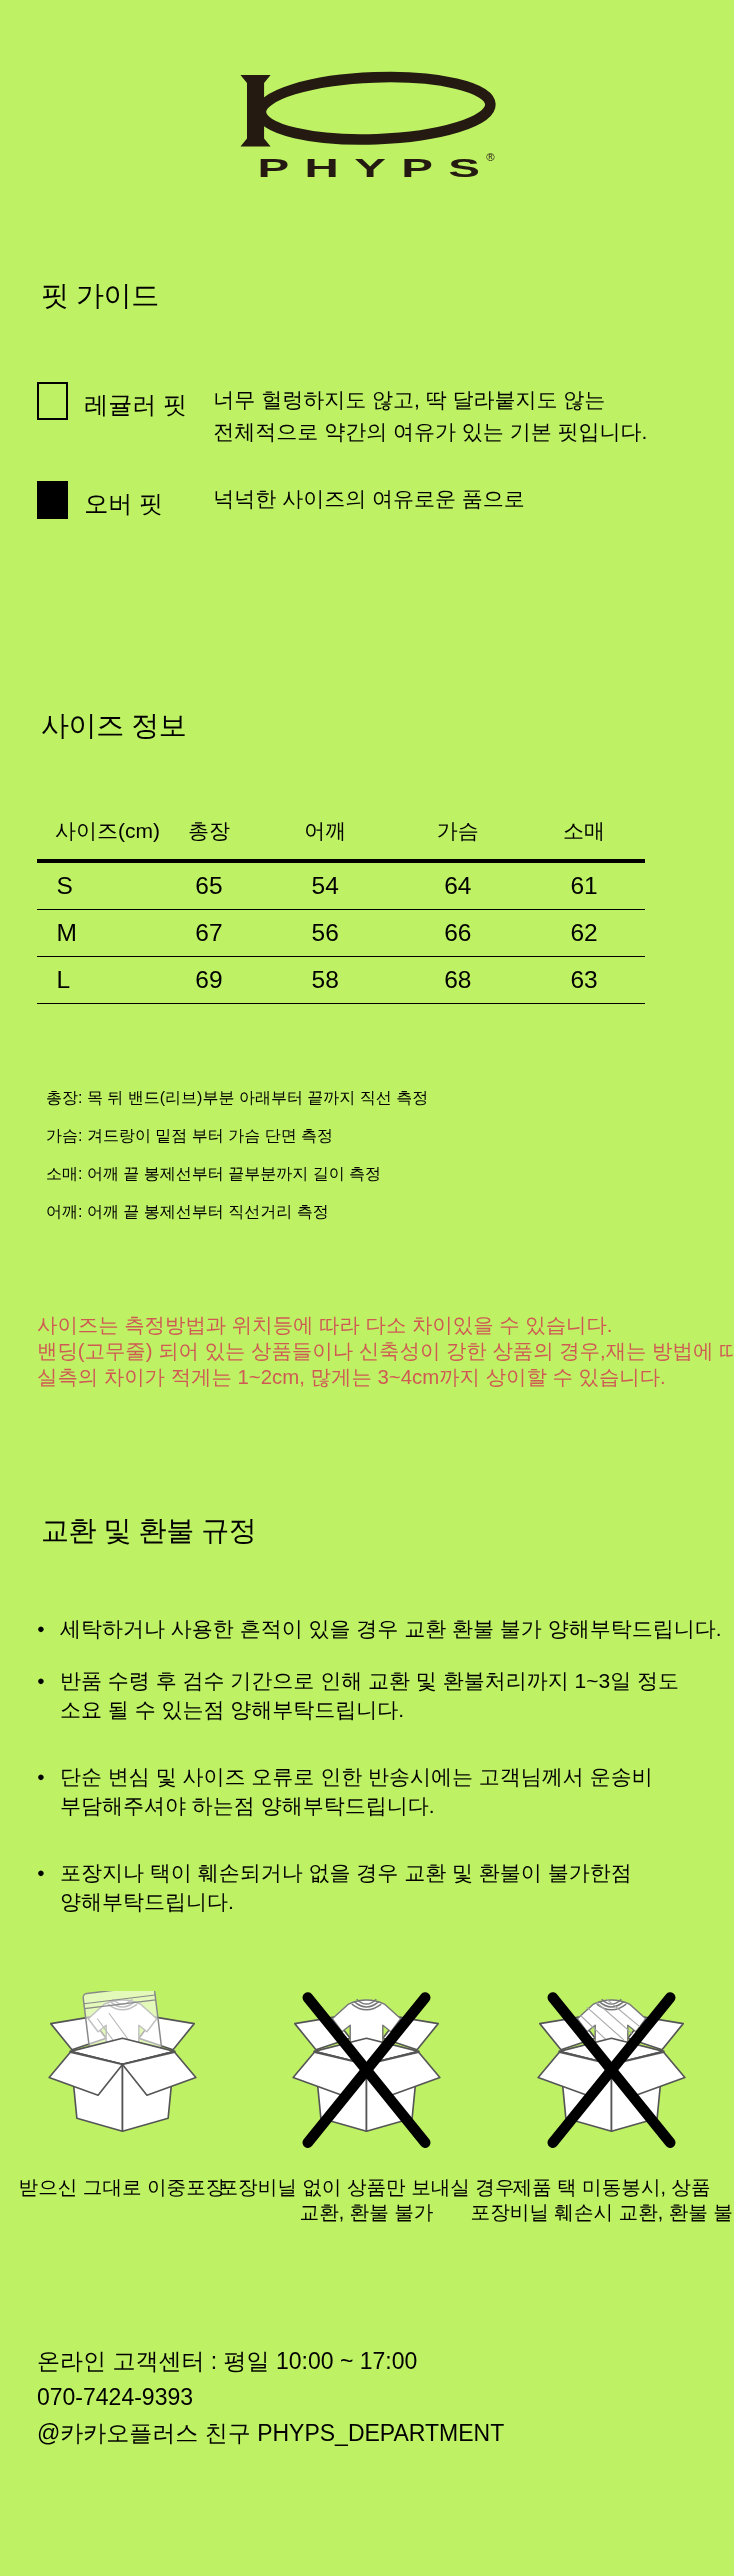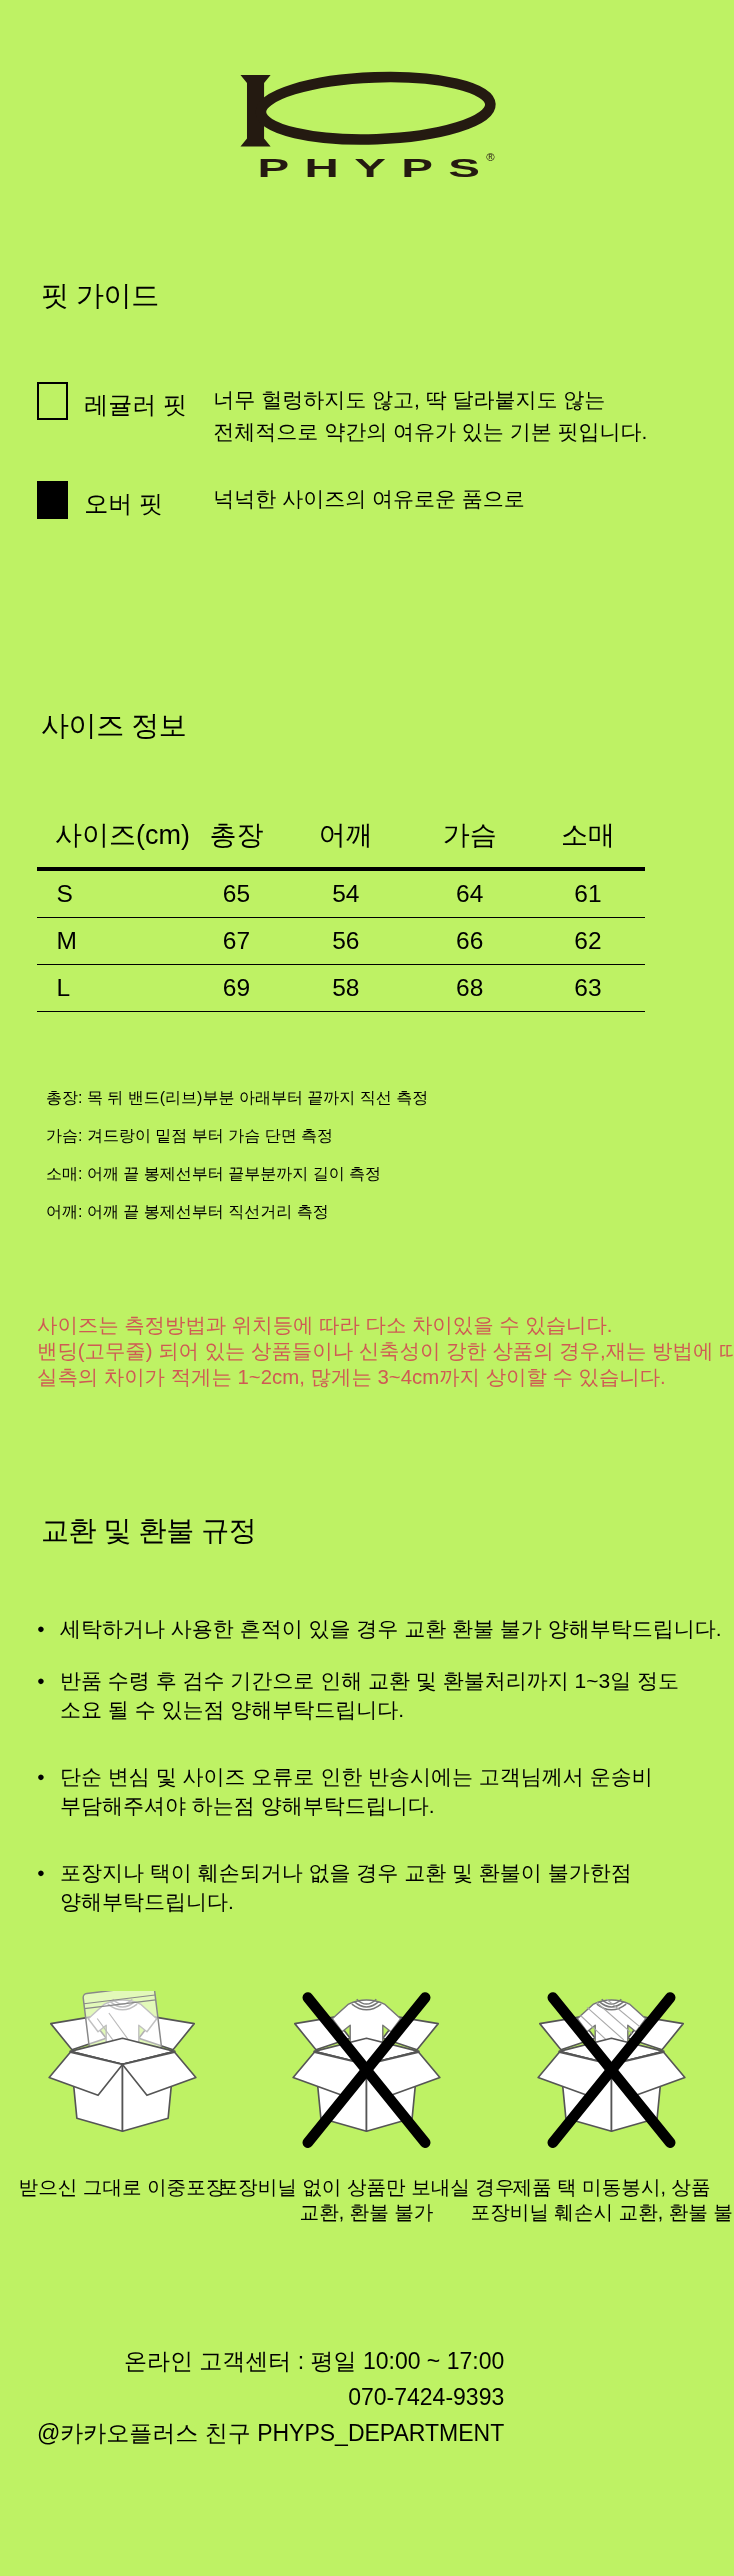--- a/index.html
+++ b/index.html
@@ -20,21 +20,21 @@
   .fit-row { position:absolute; left:37px; display:flex; align-items:flex-start;justify-content:flex-end; }
   .swatch { width:31px; height:38px; border:2.4px solid #000; box-sizing:border-box; flex:none; }
   .swatch.filled { background:#000; }
   .fit-label { width:129px; margin-left:16.3px; font-size:24px; padding-top:6.5px; white-space:nowrap; }
   .fit-desc { font-size:21px; line-height:32px; padding-top:1.6px; }
   .fit-desc p { margin:0; white-space:nowrap; }
 
   
   #size-table { position:absolute; left:37px; top:812px; width:608px; border-collapse:collapse; }
   #size-table th {
-    font-size:27px; font-weight:400; text-align:center;
+    font-size:21px; font-weight:400; text-align:center;
     padding:4.9px 0 14px 0; border-bottom:4.1px solid #000; white-space:nowrap;
   }
   #size-table th.size-col { text-align:left; padding-left:18px; }
   #size-table td {
     font-size:24.5px; text-align:center; height:44px;
     border-bottom:1.6px solid #000; white-space:nowrap;
   }
   #size-table td.size-col { text-align:left; padding-left:19.6px; }
 
   .notes { position:absolute; left:46px; top:1087px; }
@@ -49,21 +49,21 @@
   .bullet.wide-gap { margin-bottom:38px; }
   .bullet .dot { font-size:13px; width:23px; flex:none; line-height:29px; }
   .bullet .blines p { margin:0; white-space:nowrap; }
 
   
   .figures { position:absolute; top:1991px; left:0; width:734px; display:flex; }
   .figure { width:245px; display:flex; flex-direction:column; align-items:center; }
   .figure .caption { margin-top:24.5px; font-size:19.6px; line-height:25px; text-align:center; }
   .figure .caption p { margin:0; white-space:nowrap; }
 
-  .footer { position:absolute; left:37px; top:2343px;text-align:right; }
+  .footer { position:absolute; left:37px; top:2343px; }
   .footer p { margin:0; font-size:23px; line-height:36px; white-space:nowrap; }
 
   .boxart { stroke:#555; stroke-width:2; fill:#fff; stroke-linejoin:round; }
   .shirtart { stroke:#777; stroke-width:1.8; fill:#fff; stroke-linejoin:round; }
   .xmark { stroke:#000; stroke-width:13; stroke-linecap:round; }
 </style>
 </head>
 <body>
 
 <div id="page">

